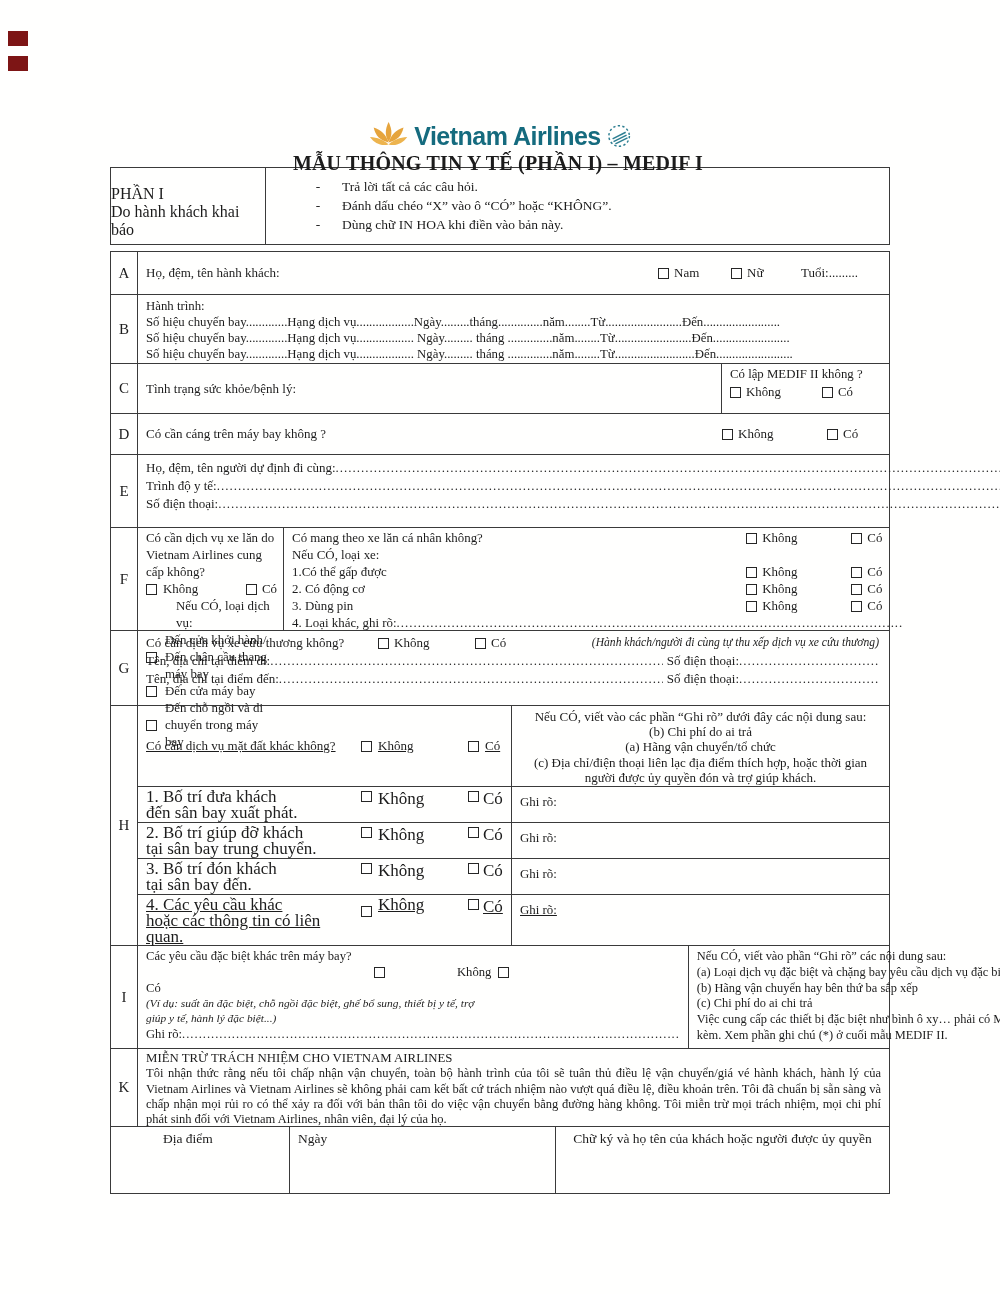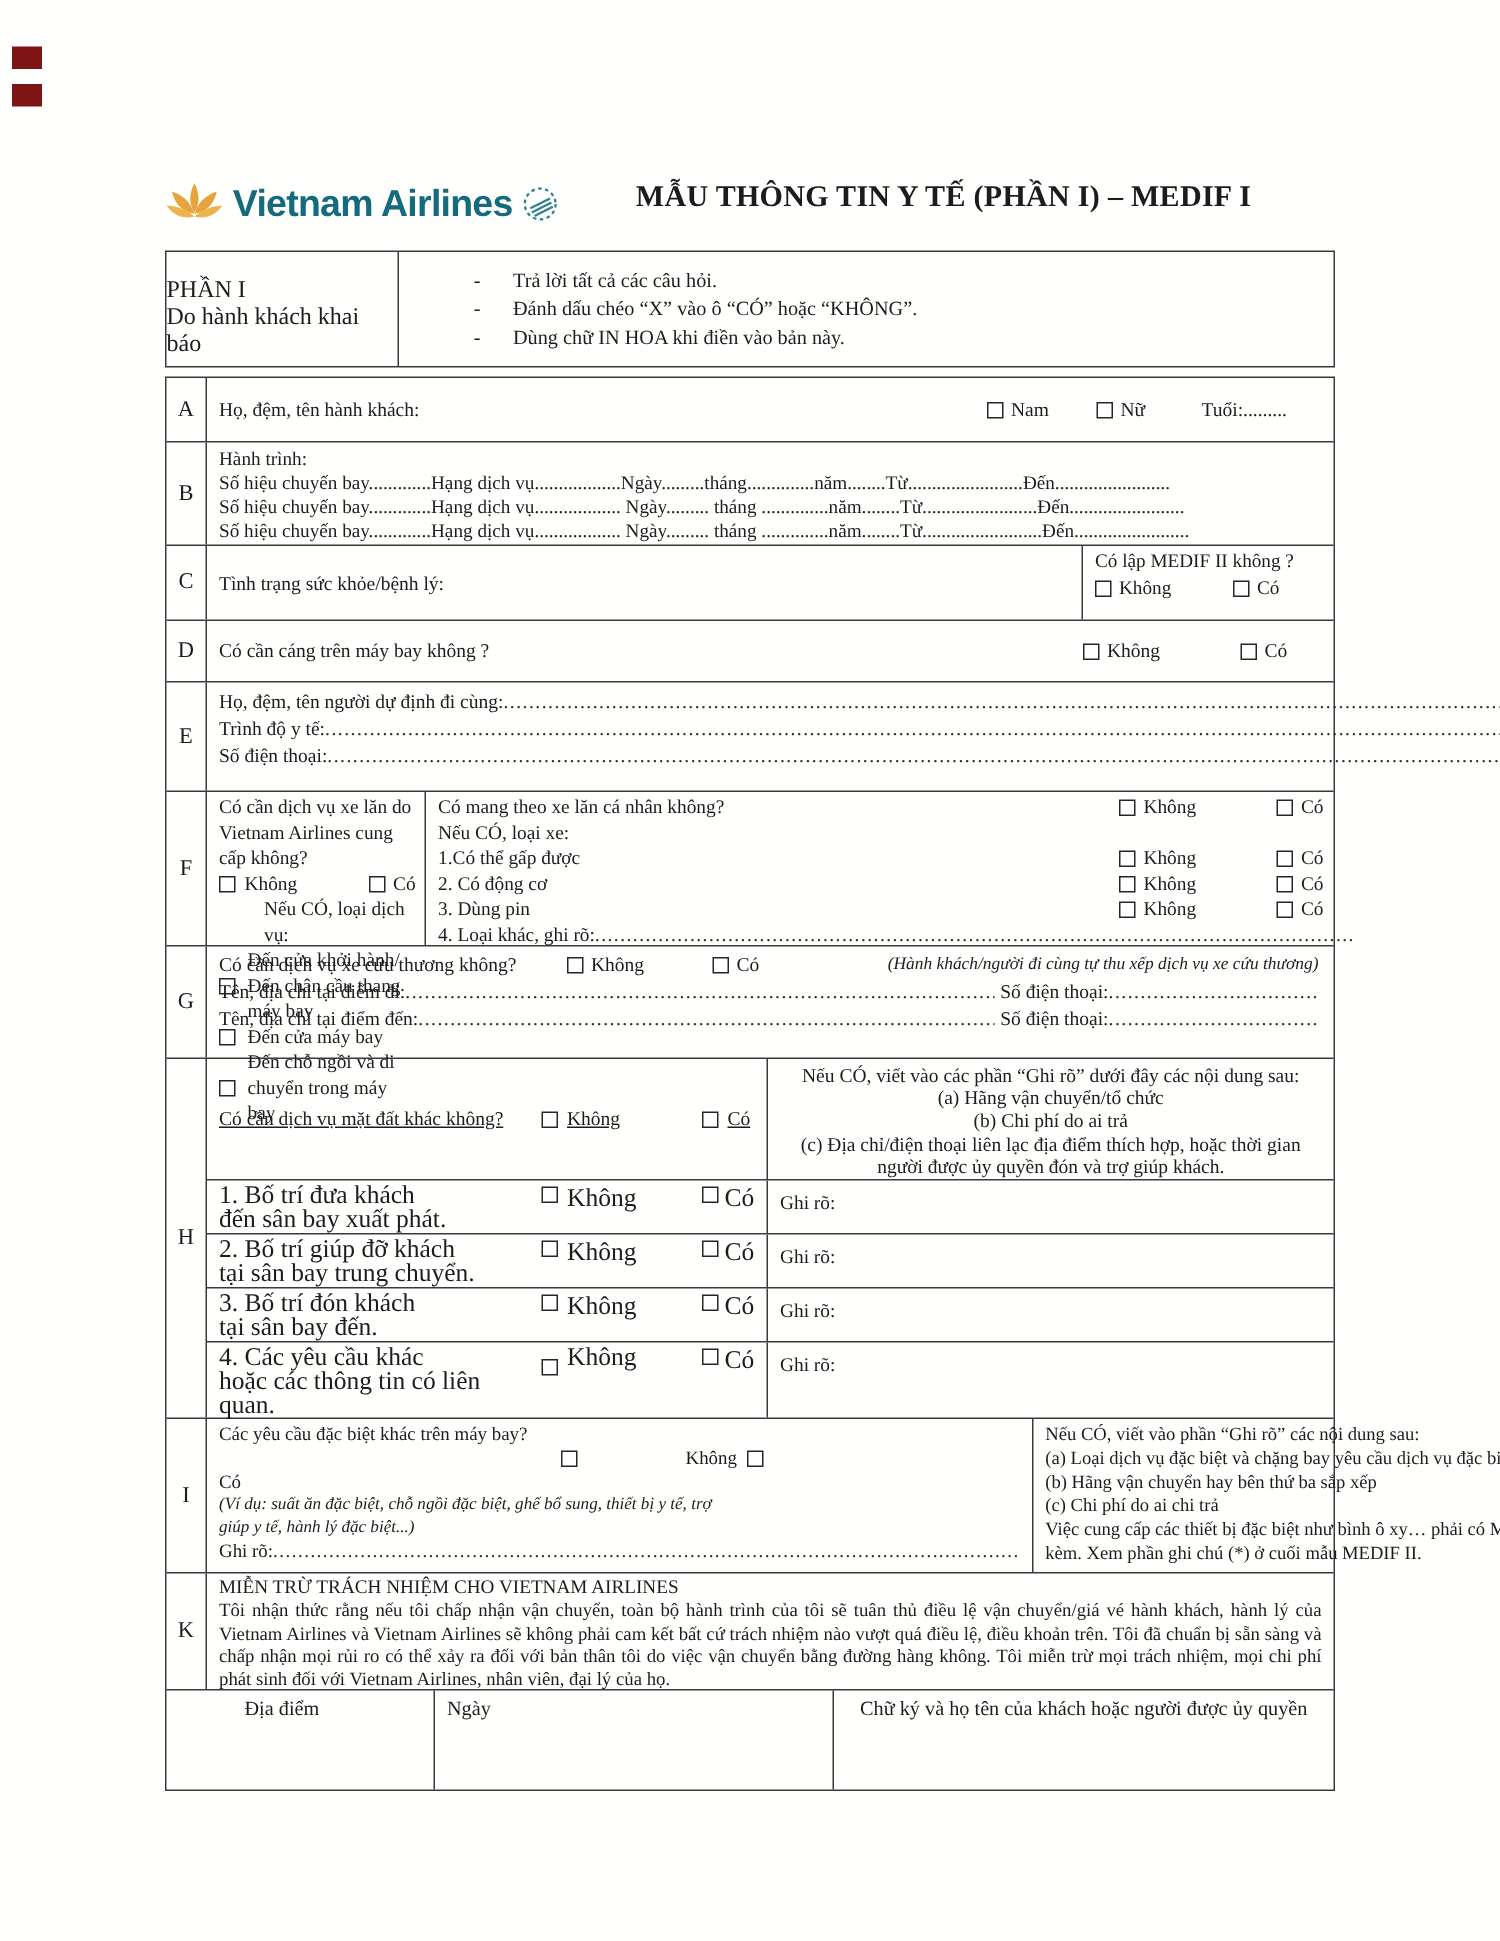--- a/index.html
+++ b/index.html
@@ -14,21 +14,21 @@
   .page { position:absolute; inset:0; background:#fffffe; }
 
   
   .mark { position:absolute; left:8px; width:20px; height:15px; background:#7d1515; }
   .mark.m1 { top:31px; }
   .mark.m2 { top:56px; }
 
   .sheet { position:absolute; left:110px; top:120px; width:780px; }
 
   
-  .header { display:flex; align-items:flex-start; height:44px; }
+  .header { display:flex; align-items:center; height:44px;flex-direction:column; }
   .logo { display:flex; align-items:center; gap:6px; width:262px; }
   .logo-text { font-family:"Liberation Sans", sans-serif; font-weight:700; font-size:25px; color:#156b7e; letter-spacing:-0.5px; white-space:nowrap; }
   .title { flex:1; text-align:center; font-weight:700; font-size:20px; letter-spacing:0.2px; padding-right:4px; white-space:nowrap; }
 
   
   .tbl { border:1.2px solid #3a3a3a; background:#fffffe; }
   .intro { display:flex; height:78px; margin-top:3px; }
   .intro-left { width:155px; border-right:1.2px solid #3a3a3a; text-align:left; padding-top:17px; font-size:16px; line-height:18px; }
   .intro-right { flex:1; padding:9px 10px 0 28px; font-size:13.5px; line-height:19px; }
   .bullet { display:flex; }
@@ -103,21 +103,21 @@
   .g-contact .ph { white-space:nowrap; padding-left:4px; }
   .g-contact .d2 { flex:0 0 140px; }
 
   
   .rowH .content { display:flex; flex-direction:column; }
   .h-top { display:flex; flex:0 0 80px; }
   .h-top-left { flex:1; border-right:1.2px solid #3a3a3a; display:flex; align-items:center; padding-left:8px;text-decoration:underline; }
   .h-top-left .q { flex:0 0 215px; }
   .h-right { flex:0 0 377px; padding:3px 8px 0 8px; font-size:13px; line-height:15.2px;text-align:center; }
   .h-sub { display:flex; border-top:1.2px solid #3a3a3a; flex:0 0 36px; }
-  .h-sub:last-child { flex:0 0 37px; }
+  .h-sub:last-child { flex:0 0 37px;text-decoration:underline; }
   .h-sub-left { flex:1; border-right:1.2px solid #3a3a3a; display:flex; padding:2px 0 0 8px; font-size:17px; line-height:16px; }
   .h-sub-left .lab { flex:0 0 215px; }
   .h-cbno { flex:0 0 107px; display:flex; gap:6px; align-items:flex-start; padding-top:2px; }
   .h-cbyes { display:flex; gap:4px; align-items:flex-start; padding-top:2px; }
   .h-sub-right { flex:0 0 377px; padding:8px 8px 0 8px; font-size:12.9px; }
 
   
   .rowI { height:103px; }
   .rowI .i-left { flex:1; border-right:1.2px solid #3a3a3a; padding:2px 8px 0 8px; font-size:12.6px; line-height:16px; }
   .rowI .i-right { flex:0 0 377px; padding:3px 8px 0 8px; font-size:12.4px; line-height:15.8px; }
@@ -430,22 +430,22 @@
                   <span class="cb"></span>
                   <span>Không</span>
                 </span>
               <span class="cbl" style="gap:6px;">
                   <span class="cb"></span>
                   <span>Có</span>
                 </span>
             </div>
             <div class="h-right">
               <div>Nếu CÓ, viết vào các phần “Ghi rõ” dưới đây các nội dung sau:</div>
+              <div>(b) Chi phí do ai trả</div>
               <div>(a) Hãng vận chuyển/tổ chức</div>
-              <div>(b) Chi phí do ai trả</div>
               <div>(c) Địa chỉ/điện thoại liên lạc địa điểm thích hợp, hoặc thời gian người được ủy quyền đón và trợ giúp khách.</div>
             </div>
           </div>
 
           <div class="h-sub">
             <div class="h-sub-left">
               <span class="lab"><span>1. Bố trí đưa khách</span><br><span>đến sân bay xuất phát.</span></span>
               <span class="h-cbno">
                   <span class="cb"></span>
                   <span>Không</span>

